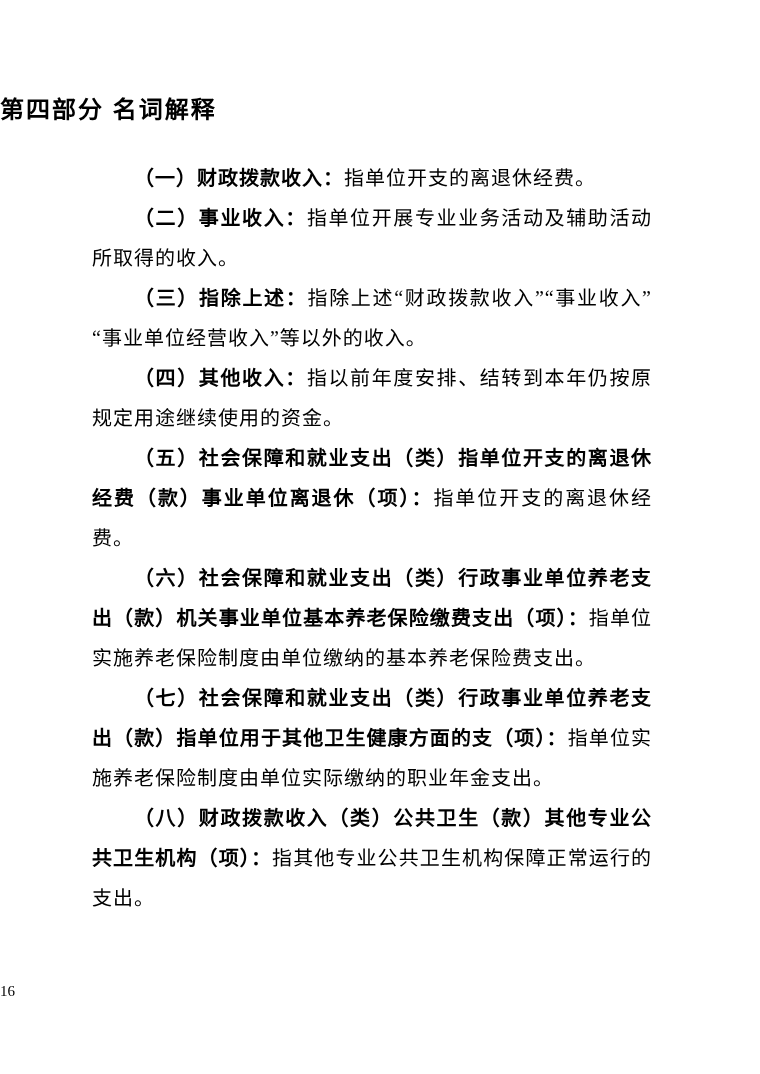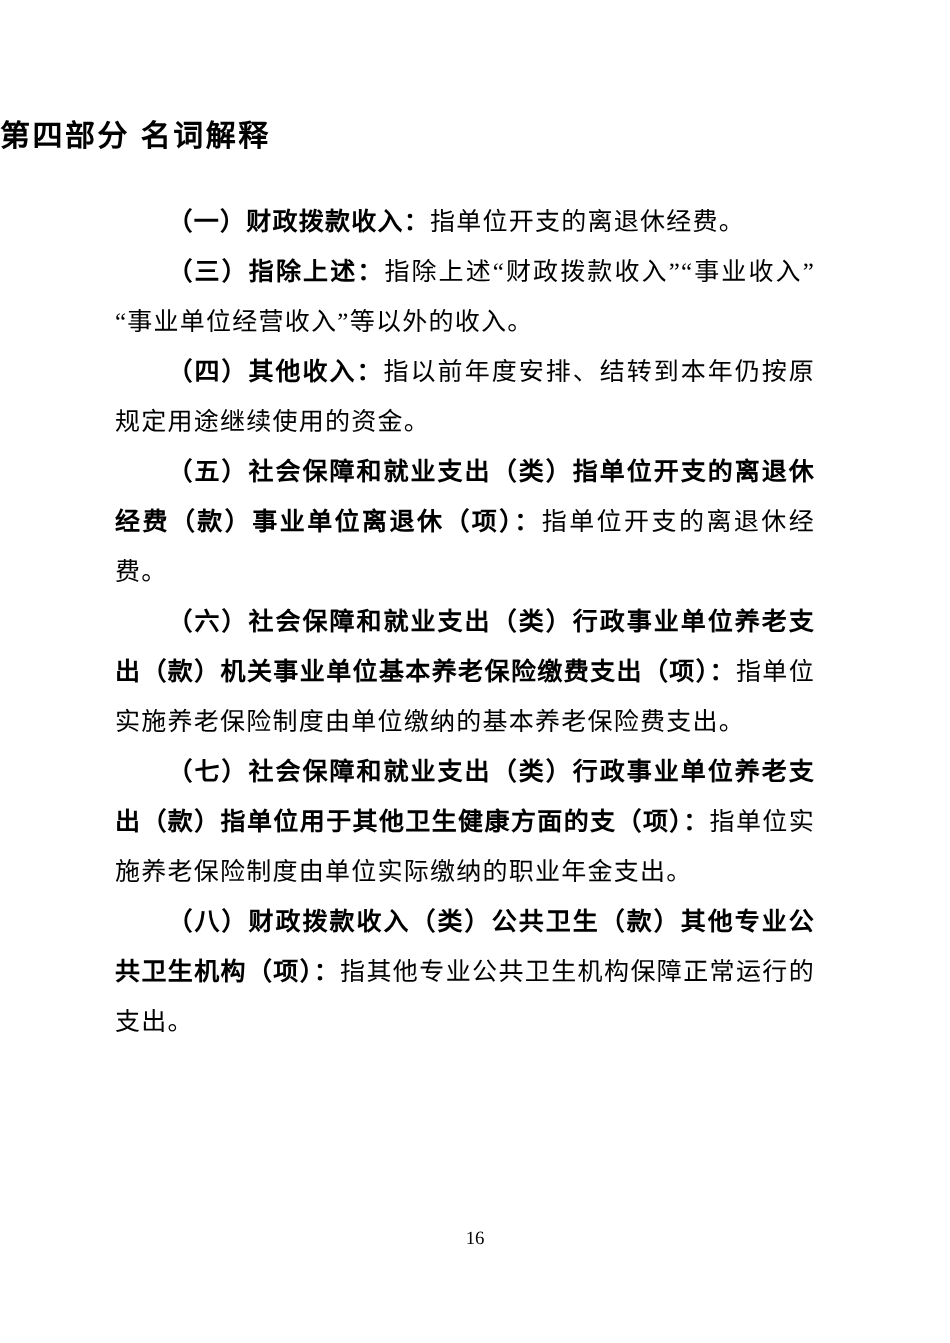--- a/index.html
+++ b/index.html
@@ -44,38 +44,38 @@
     font-weight: 700;
   }
   .term-text {
     font-weight: 400;
   }
   .page-number {
     position: absolute;
     top: 982px;
     left: 0;
     width: 100%;
-    text-align: center;
     font-size: 15px;
     line-height: 18px;
     color: #000000;
     font-family: "Liberation Serif", "DejaVu Serif", serif;
   }
 </style>
 </head>
 <body>
 
 <div class="page">
 
   <h1 class="doc-title">第四部分 名词解释</h1>
 
   <div class="doc-body">
 
     <p class="para"><span class="term-label">（一）财政拨款收入：</span><span class="term-text">指单位开支的离退休经费。</span></p>
 
+    <p class="para"><span class="term-label">（二）事业收入：</span><span class="term-text">指单位开展专业业务活动及辅助活动所取得的收入。</span></p>
 
     <p class="para"><span class="term-label">（三）指除上述：</span><span class="term-text">指除上述“财政拨款收入”“事业收入”“事业单位经营收入”等以外的收入。</span></p>
 
     <p class="para"><span class="term-label">（四）其他收入：</span><span class="term-text">指以前年度安排、结转到本年仍按原规定用途继续使用的资金。</span></p>
 
     <p class="para"><span class="term-label">（五）社会保障和就业支出（类）指单位开支的离退休经费（款）事业单位离退休（项）：</span><span class="term-text">指单位开支的离退休经费。</span></p>
 
     <p class="para"><span class="term-label">（六）社会保障和就业支出（类）行政事业单位养老支出（款）机关事业单位基本养老保险缴费支出（项）：</span><span class="term-text">指单位实施养老保险制度由单位缴纳的基本养老保险费支出。</span></p>
 
     <p class="para"><span class="term-label">（七）社会保障和就业支出（类）行政事业单位养老支出（款）指单位用于其他卫生健康方面的支（项）：</span><span class="term-text">指单位实施养老保险制度由单位实际缴纳的职业年金支出。</span></p>

